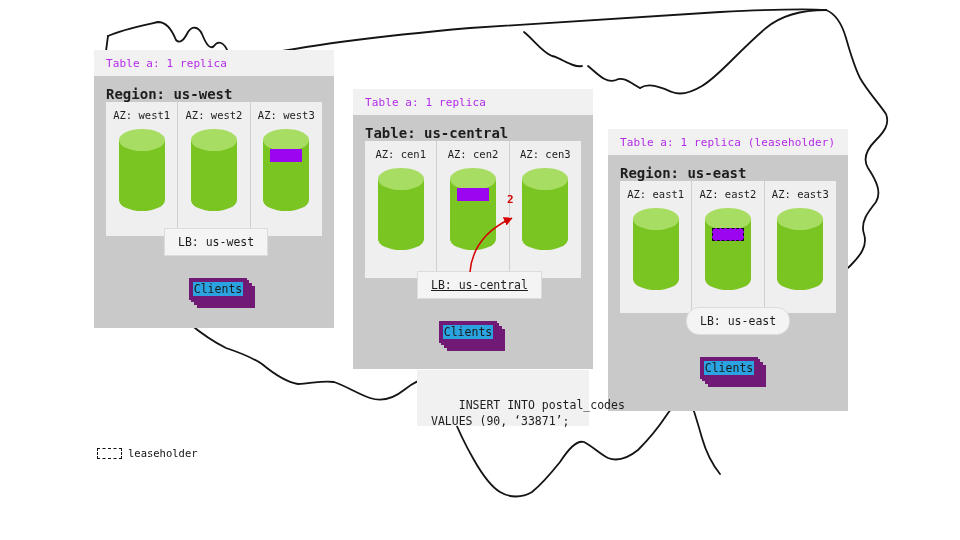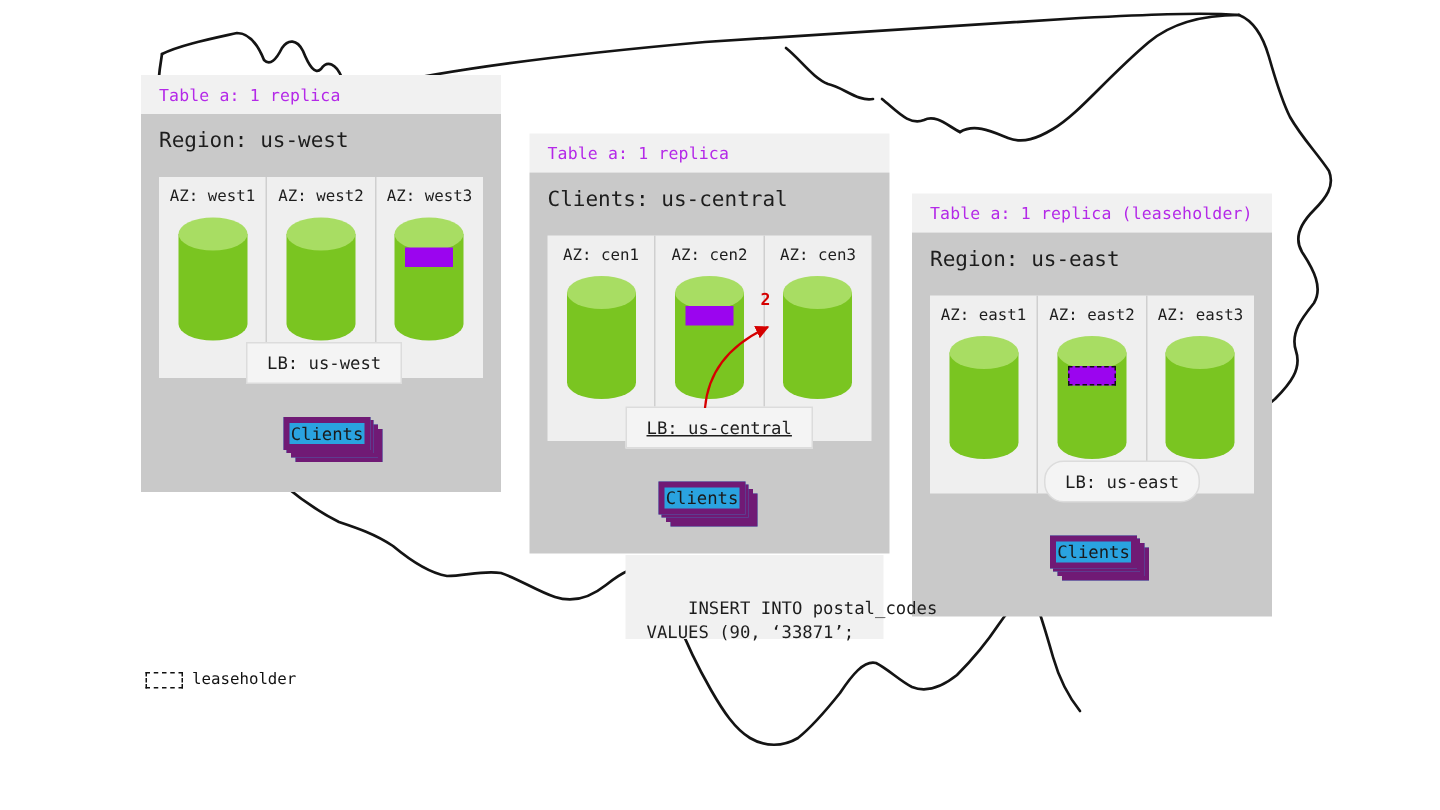--- a/index.html
+++ b/index.html
@@ -27,22 +27,23 @@
     white-space:nowrap;
   }
   .card-body{
     background:#c9c9c9;
     box-sizing:border-box;
     position:relative;
   }
   .region-title{
     color:#1d1d1d;
     font-size:14px;
-    padding:10px 12px 16px 12px;
+    padding:10px 12px 0 12px;
     white-space:nowrap;
+    font-weight:bold;
   }
   .az-strip{
     background:#efefef;
     display:flex;
     margin:0 12px;
     box-sizing:border-box;
     position:relative;
   }
   .az-cell{
     flex:1 1 0;
@@ -306,21 +307,21 @@
         <span>Clients</span>
       </div>
     </div>
   </div>
 
   <div class="region-card" id="card-central" style="left:353px;top:89px;width:240px;">
     <div class="card-header">
       <div class="card-header-text">Table a: 1 replica</div>
     </div>
     <div class="card-body" style="height:254px;">
-      <div class="region-title">Clients: us-central</div>
+      <div class="region-title">Table: us-central</div>
       <div class="az-strip" style="height:137px;">
 
         <div class="az-cell">
           <div class="az-label">AZ: cen1</div>
           <div class="cyl">
             <svg width="50" height="86" viewBox="0 0 50 86">
               <path d="M2,13 L2,73 A23,11 0 0 0 48,73 L48,13 Z" fill="#7ac521"></path>
               <ellipse cx="25" cy="13" rx="23" ry="11" fill="#a8dd63"></ellipse>
             </svg>
           </div>
@@ -402,21 +403,21 @@
           <div class="cyl">
             <svg width="50" height="86" viewBox="0 0 50 86">
               <path d="M2,13 L2,73 A23,11 0 0 0 48,73 L48,13 Z" fill="#7ac521"></path>
               <ellipse cx="25" cy="13" rx="23" ry="11" fill="#a8dd63"></ellipse>
             </svg>
           </div>
         </div>
       </div>
     </div>
 
-    <div class="lb-box" style="left:88px;top:178px;border-radius:13px;">
+    <div class="lb-box" style="left:78px;top:178px;border-radius:13px;">
       <span>LB: us-east</span>
     </div>
 
     <div class="clients" style="left:92px;top:228px;">
       <div class="sheet" style="left:8px;top:8px;width:58px;height:22px;"></div>
       <div class="sheet" style="left:5px;top:5px;width:58px;height:22px;"></div>
       <div class="sheet" style="left:2px;top:2px;width:58px;height:22px;"></div>
       <div class="sheet front" style="width:58px;height:22px;">
         <span>Clients</span>
       </div>

